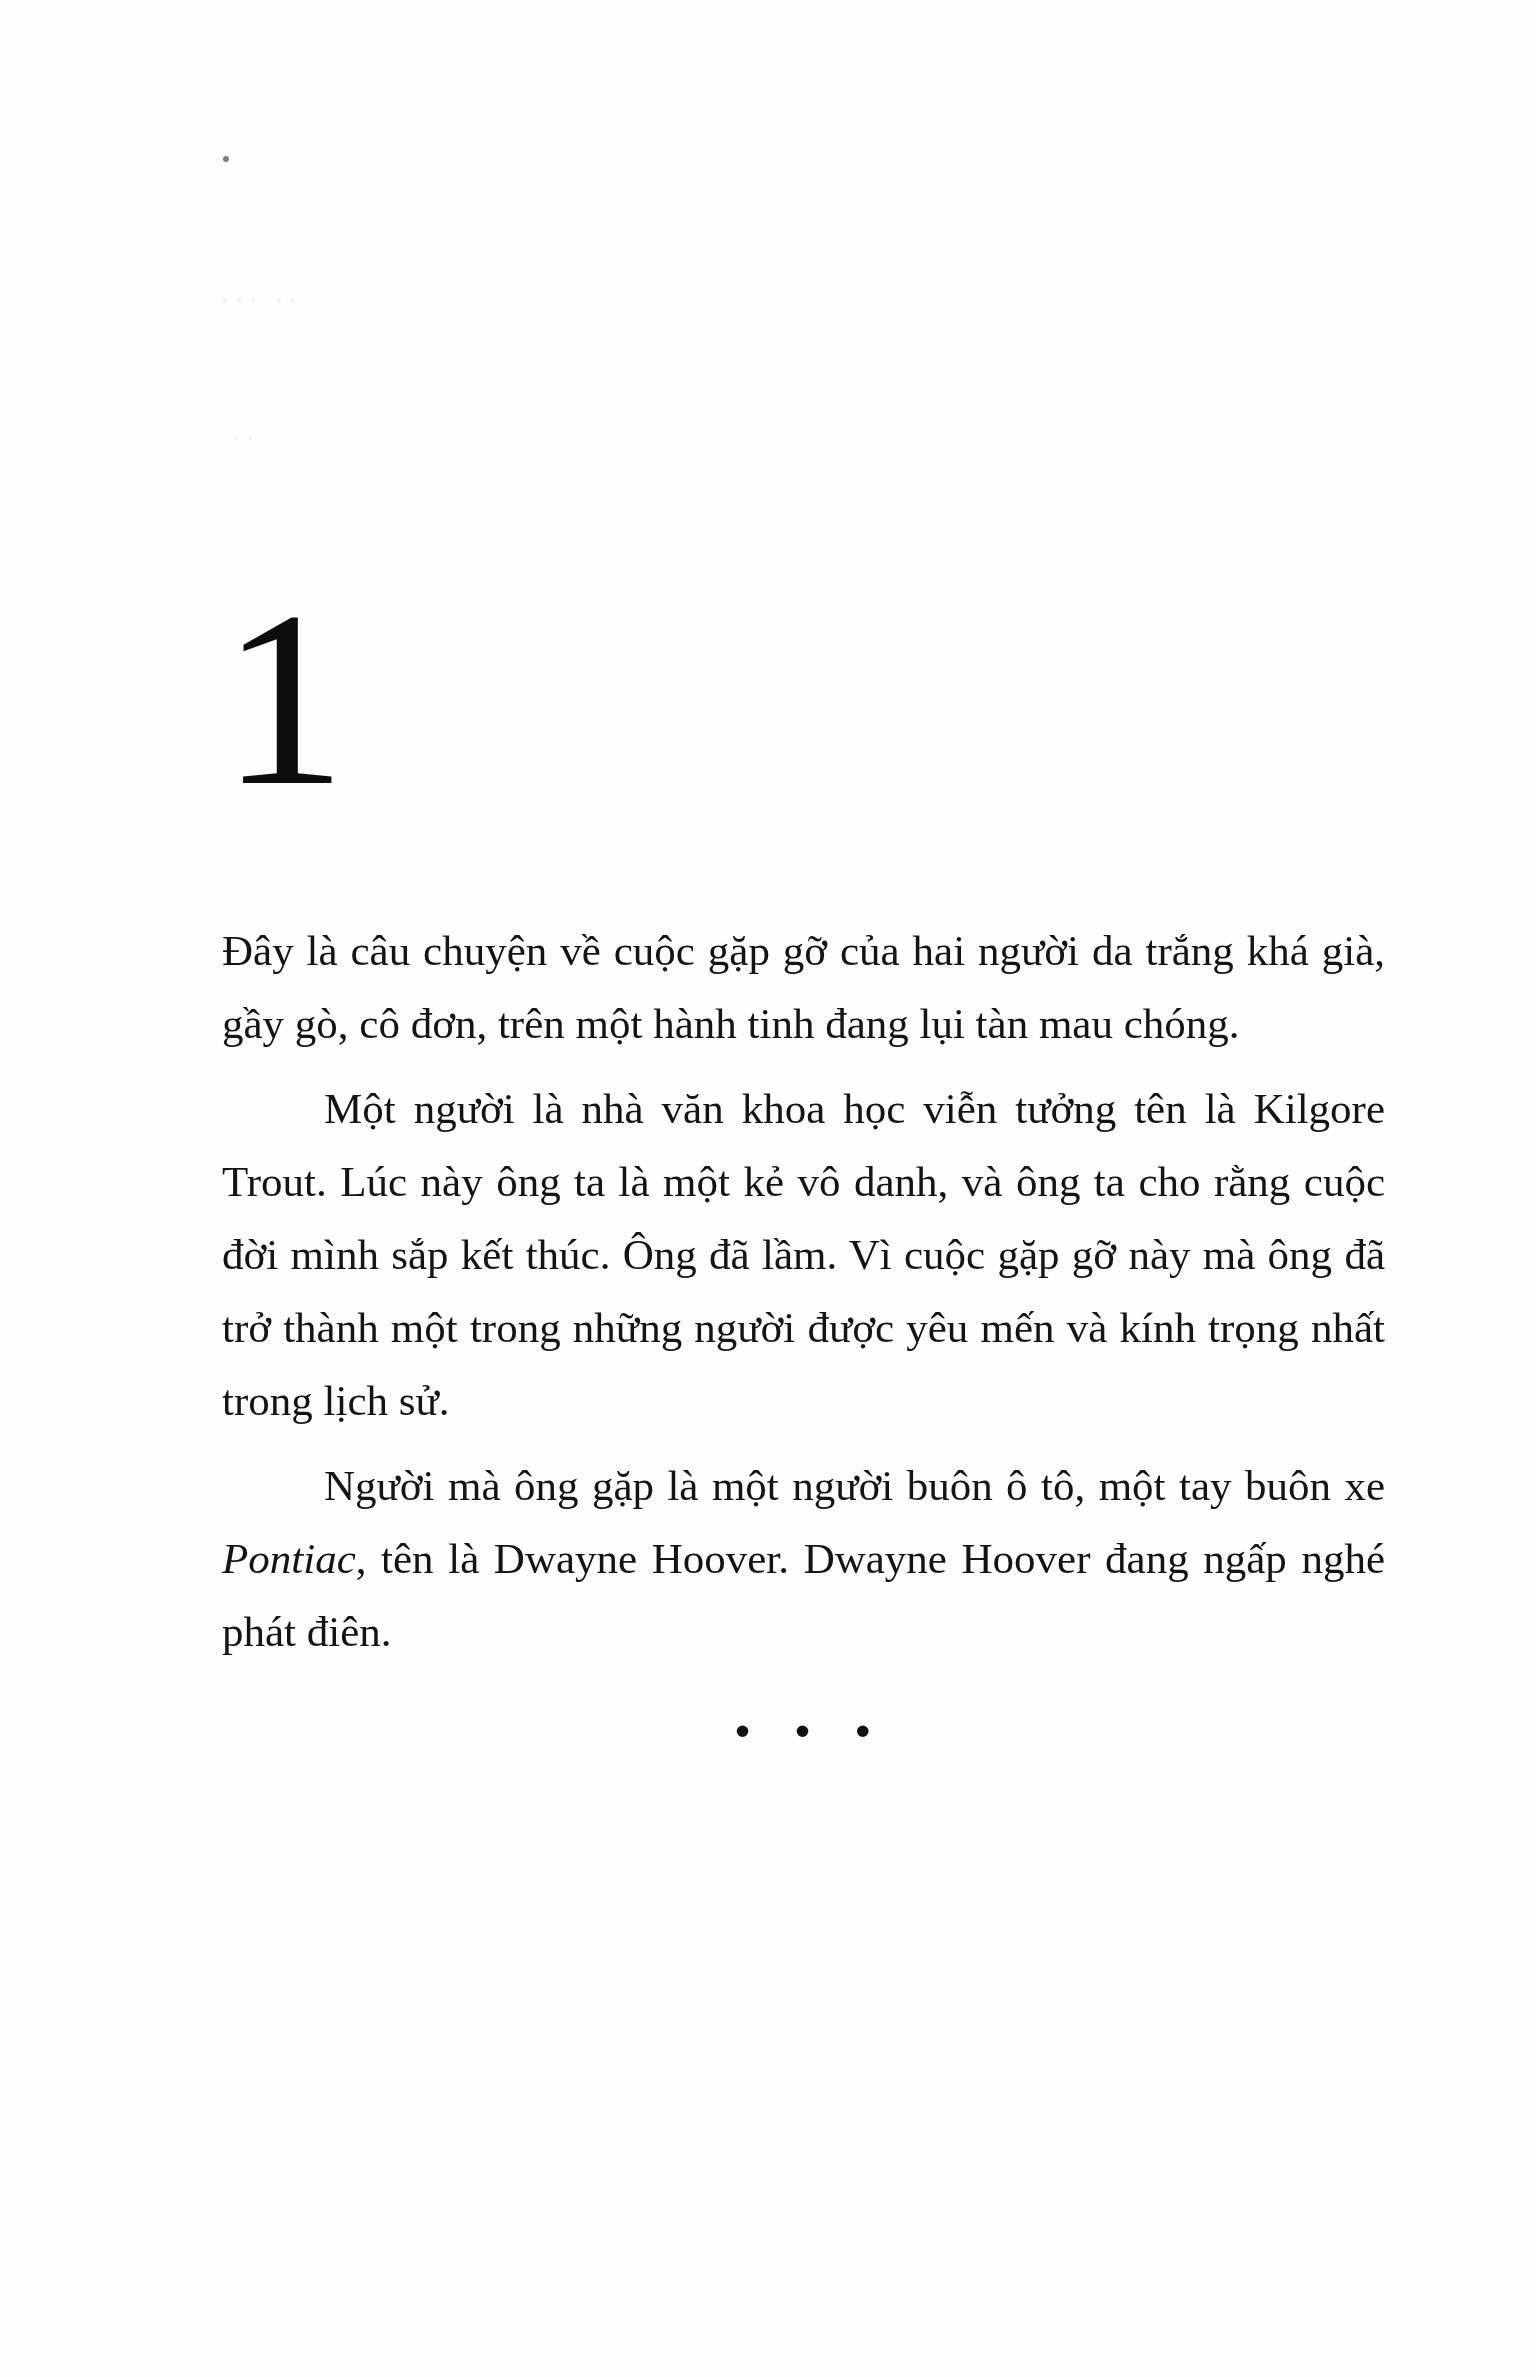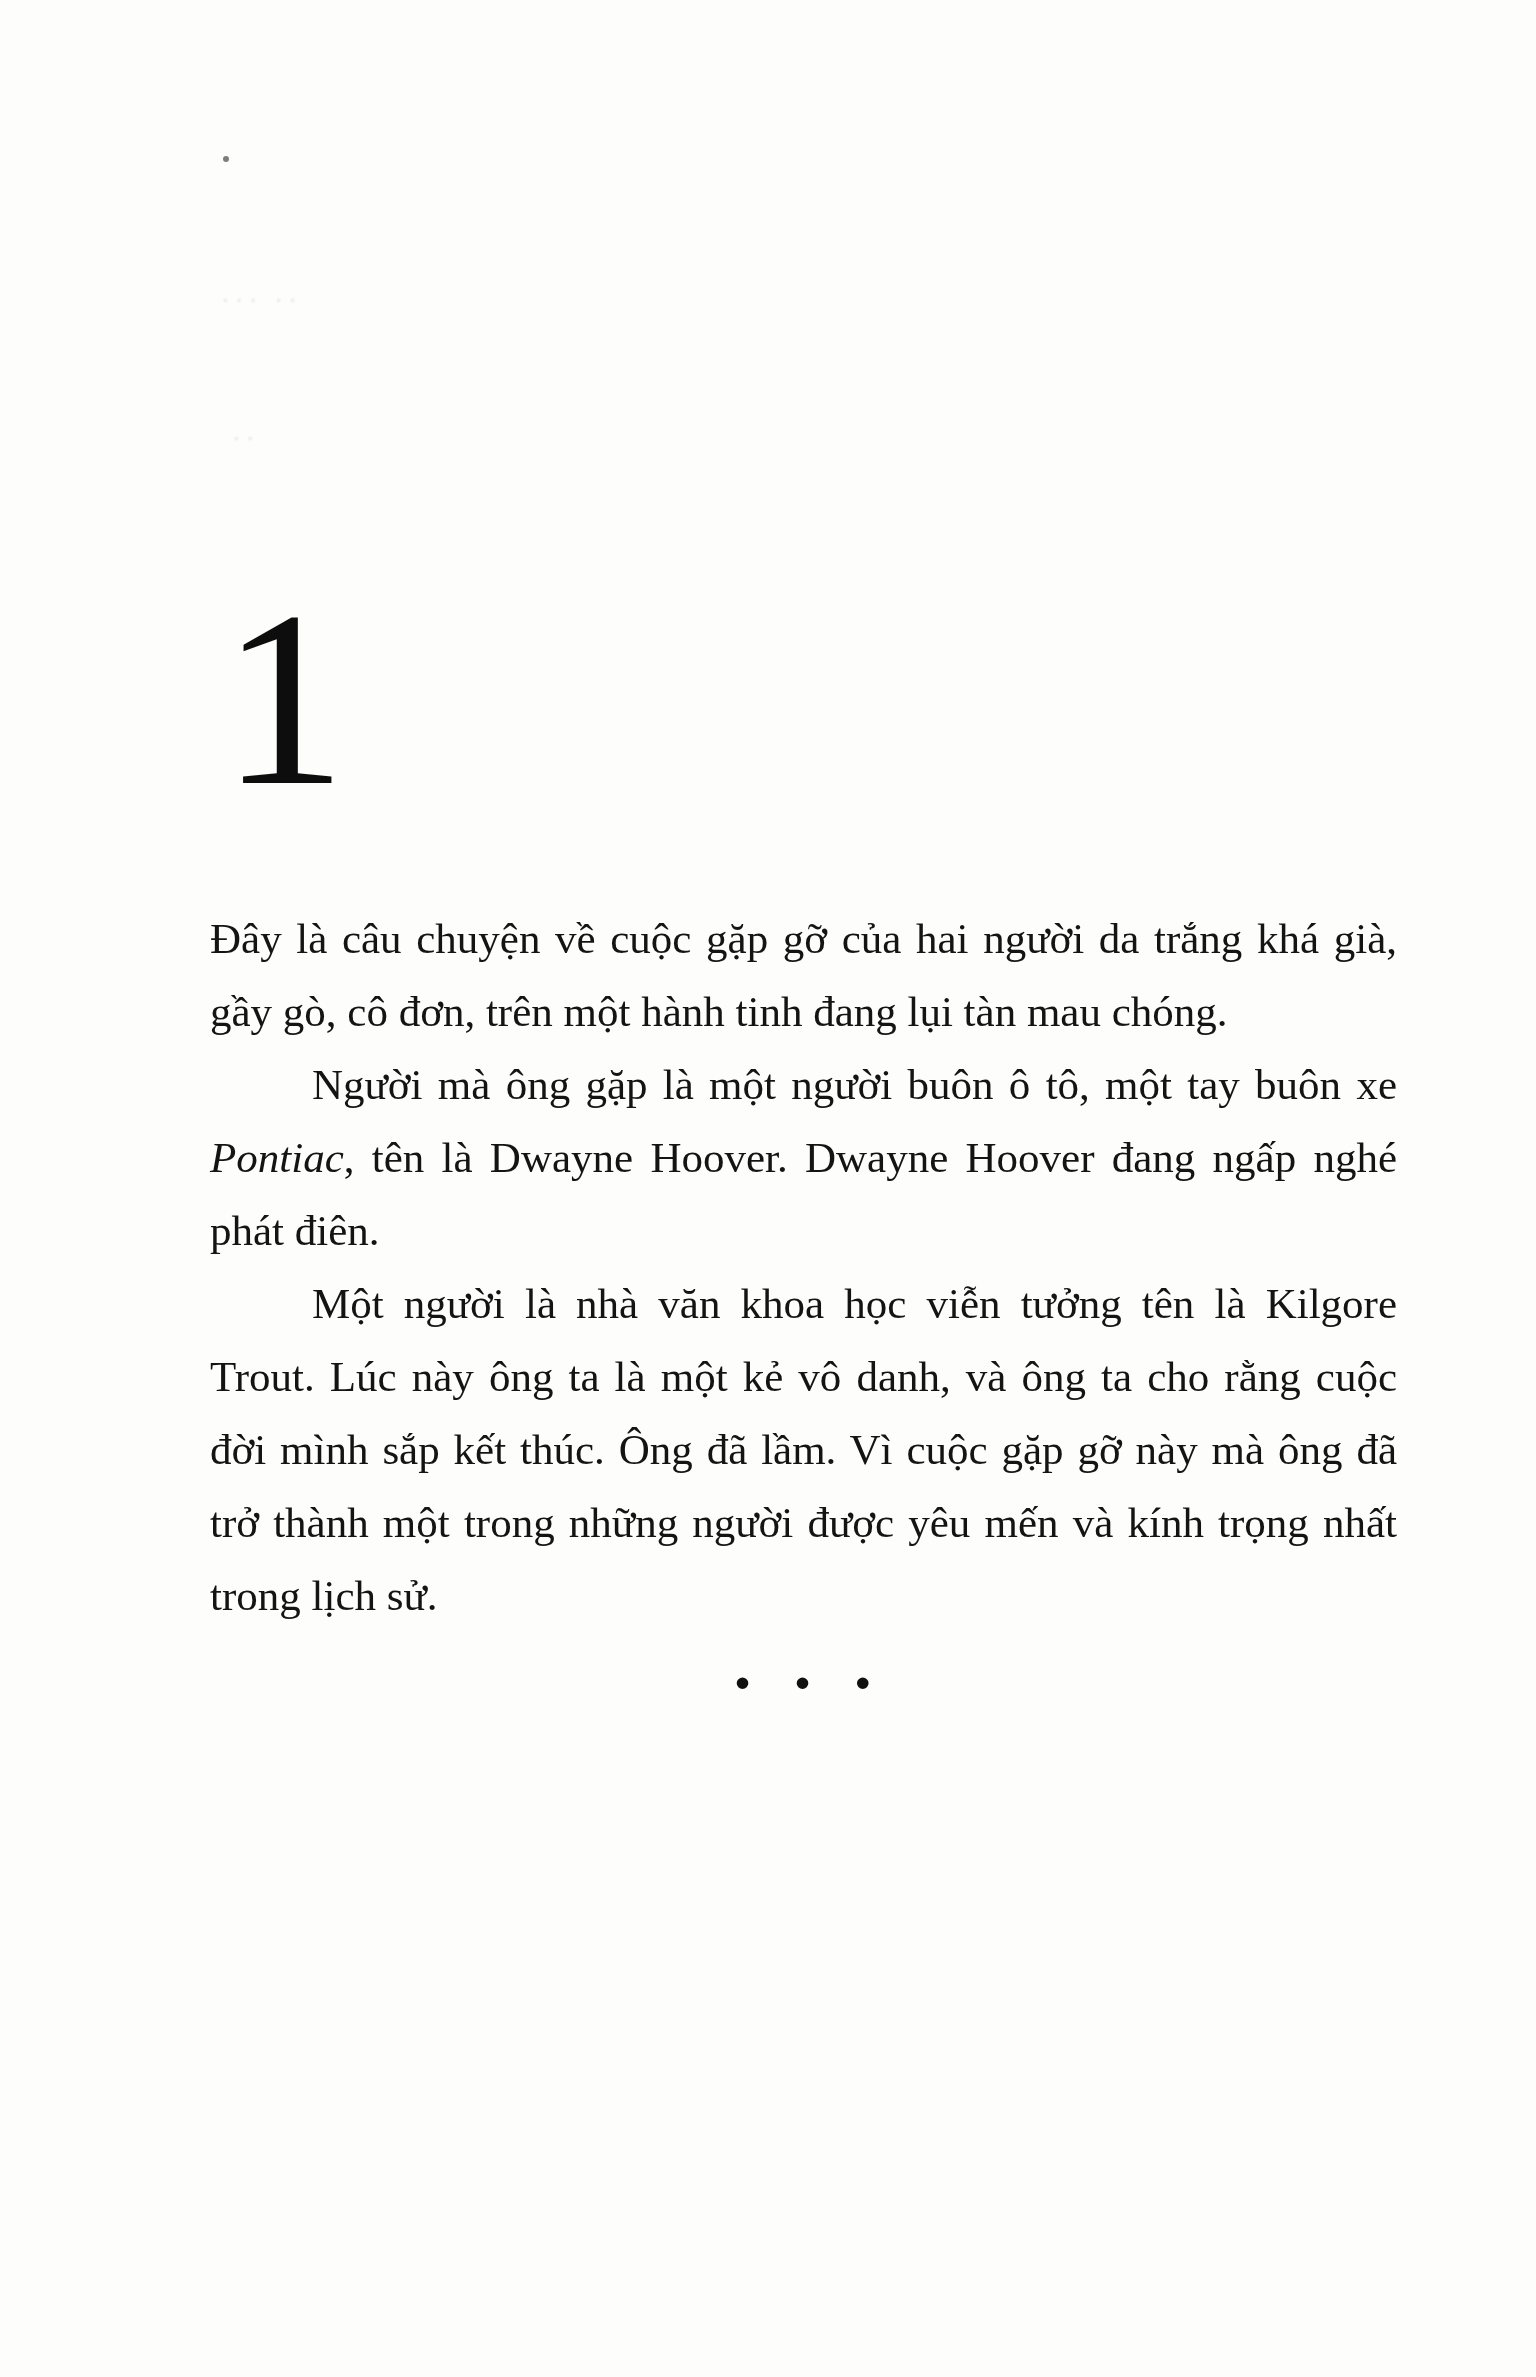--- a/index.html
+++ b/index.html
@@ -52,21 +52,21 @@
     position: absolute;
     left: 210px;
     top: 902px;
     width: 1187px;
     font-size: 43px;
     line-height: 73px;
     text-align: justify;
     color: #141414;
   }
   .para {
-    margin: 0;
+    margin: 12px;
     padding: 0;
   }
   .para.indent {
     text-indent: 102px;
   }
   .italic {
     font-style: italic;
   }
   .separator {
     text-align: center;
@@ -86,19 +86,19 @@
 <div class="page">
 
   <div class="artifact-dot"></div>
   <div class="artifact artifact-1">··· ··</div>
   <div class="artifact artifact-2">··</div>
 
   <div class="chapter-number">1</div>
 
   <div class="body-text" id="paragraphs-container">
       <p class="para"><span>Đây là câu chuyện về cuộc gặp gỡ của hai người da trắng khá già, gầy gò, cô đơn, trên một hành tinh đang lụi tàn mau chóng.</span></p>
+      <p class="para indent"><span>Một người là nhà văn khoa học viễn tưởng tên là Kilgore Trout. Lúc này ông ta là một kẻ vô danh, và ông ta cho rằng cuộc đời mình sắp kết thúc. Ông đã lầm. Vì cuộc gặp gỡ này mà ông đã trở thành một trong những người được yêu mến và kính trọng nhất trong lịch sử.</span></p>
       <p class="para indent"><span>Người mà ông gặp là một người buôn ô tô, một tay buôn xe </span><span class="italic">Pontiac</span><span>, tên là Dwayne Hoover. Dwayne Hoover đang ngấp nghé phát điên.</span></p>
-      <p class="para indent"><span>Một người là nhà văn khoa học viễn tưởng tên là Kilgore Trout. Lúc này ông ta là một kẻ vô danh, và ông ta cho rằng cuộc đời mình sắp kết thúc. Ông đã lầm. Vì cuộc gặp gỡ này mà ông đã trở thành một trong những người được yêu mến và kính trọng nhất trong lịch sử.</span></p>
       <div class="separator">• • •</div>
     </div>
 
 </div>
 
 
 </body></html>

